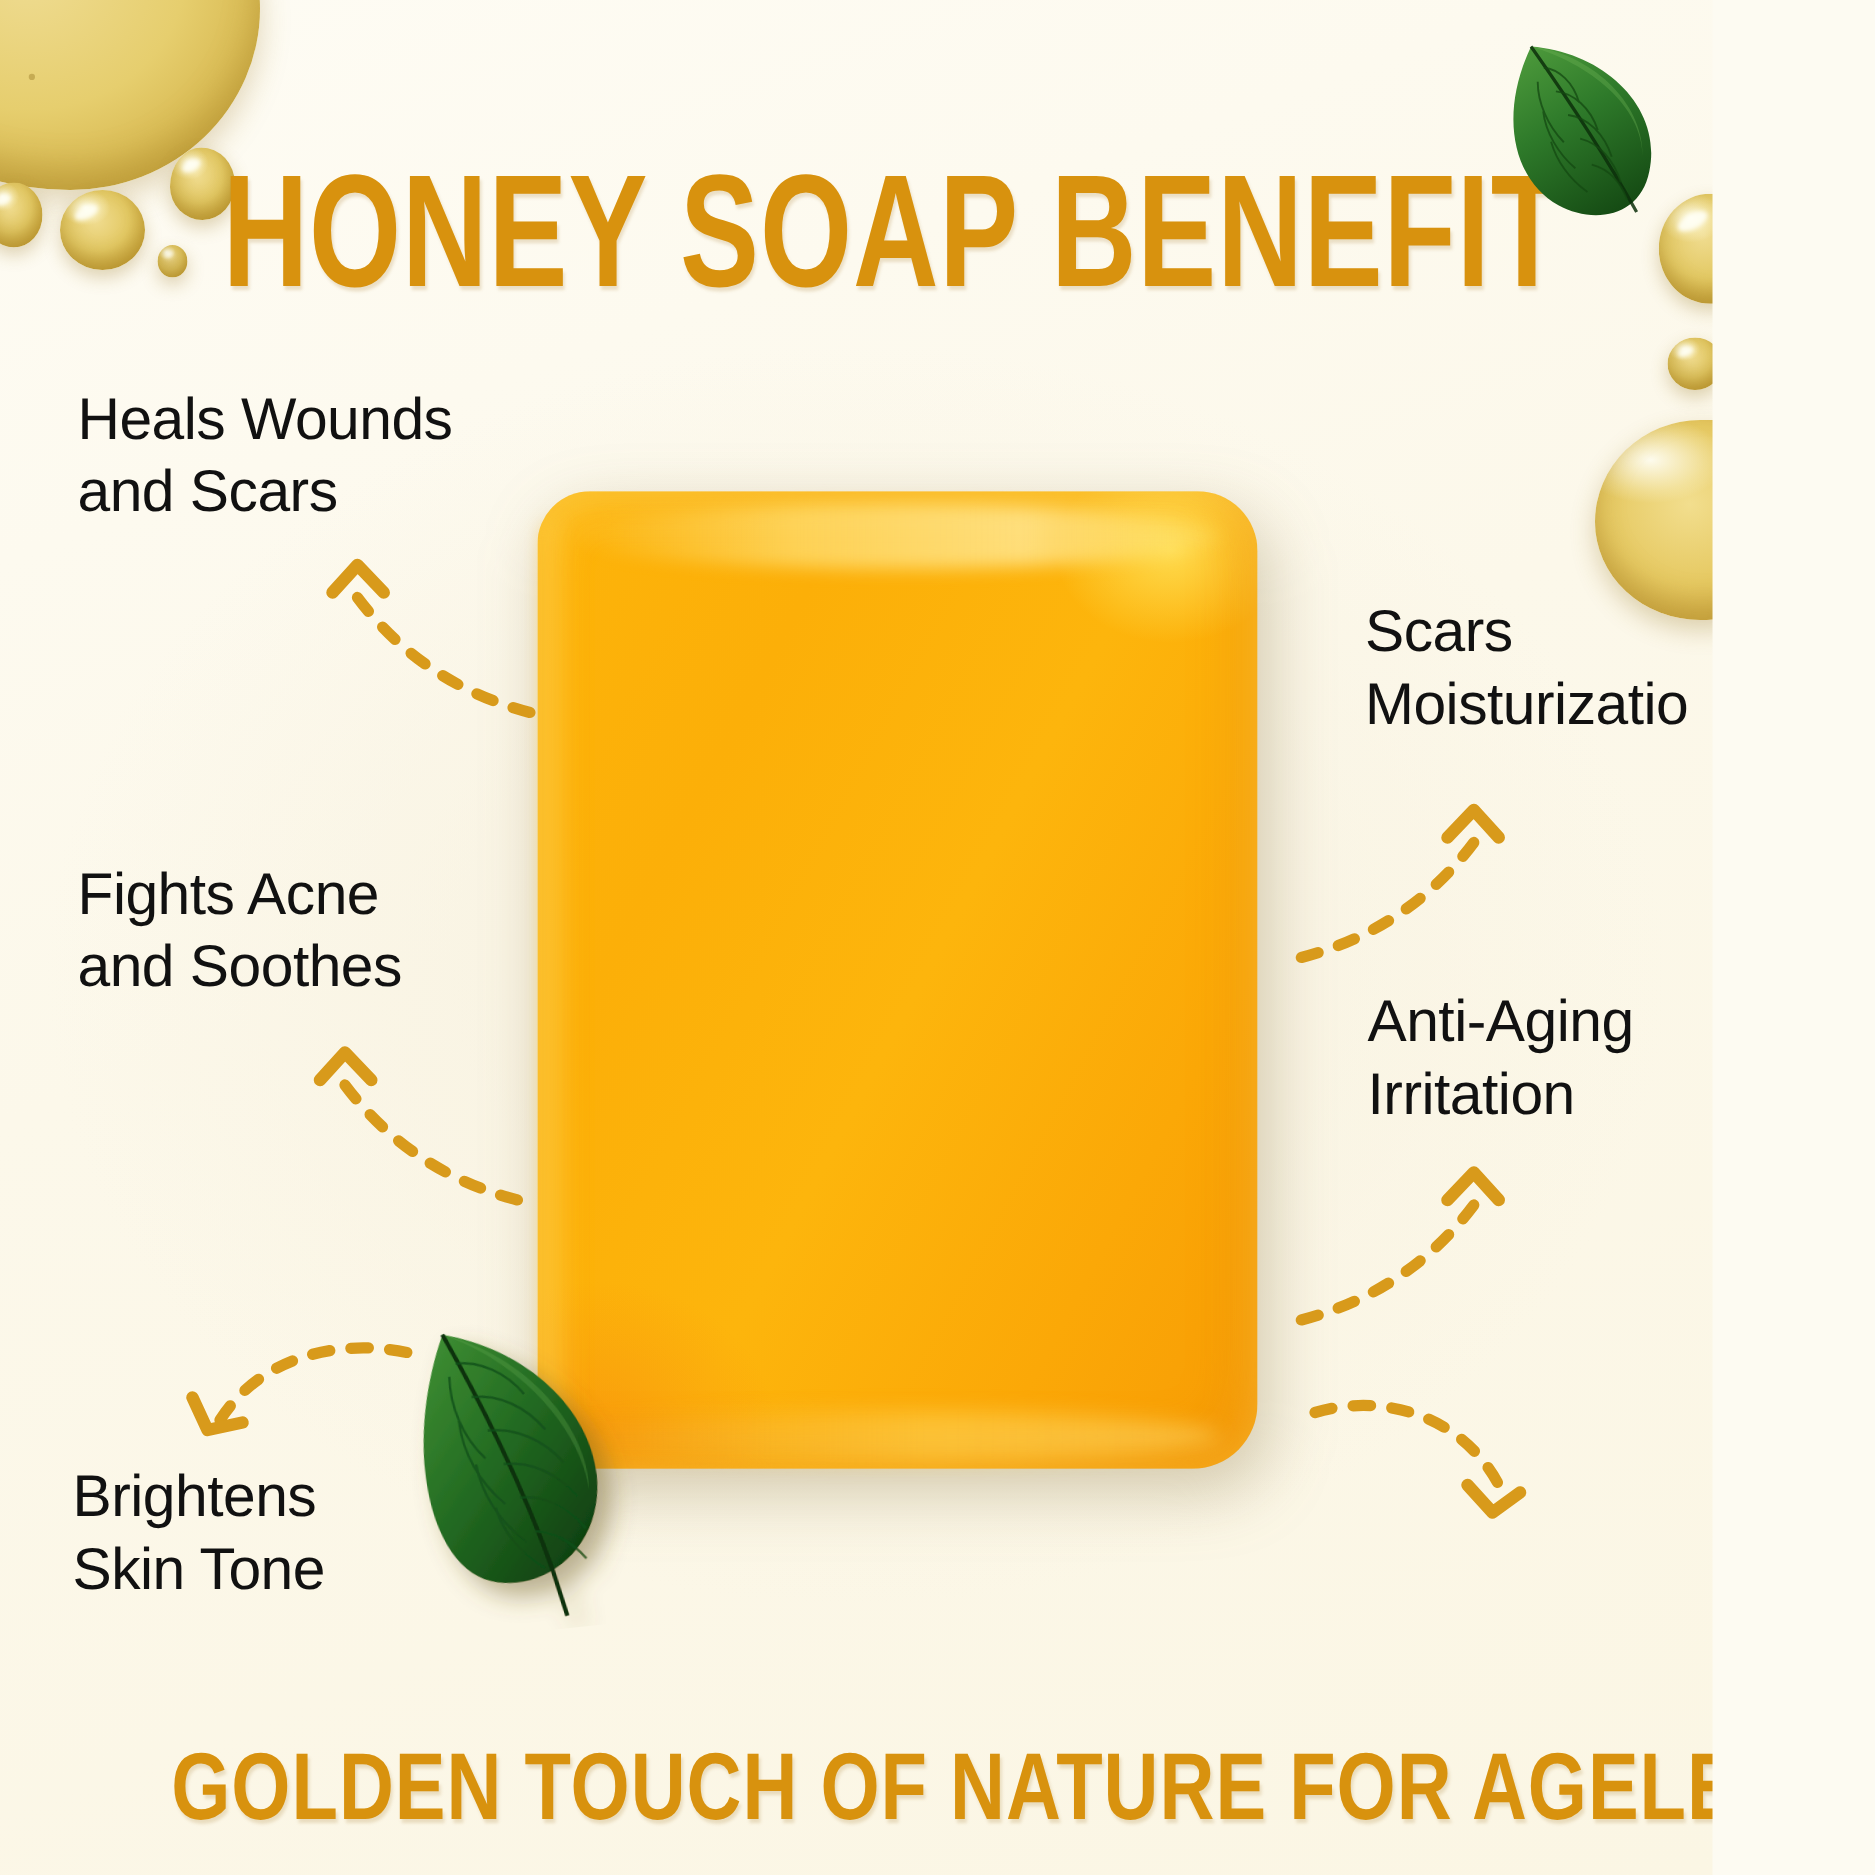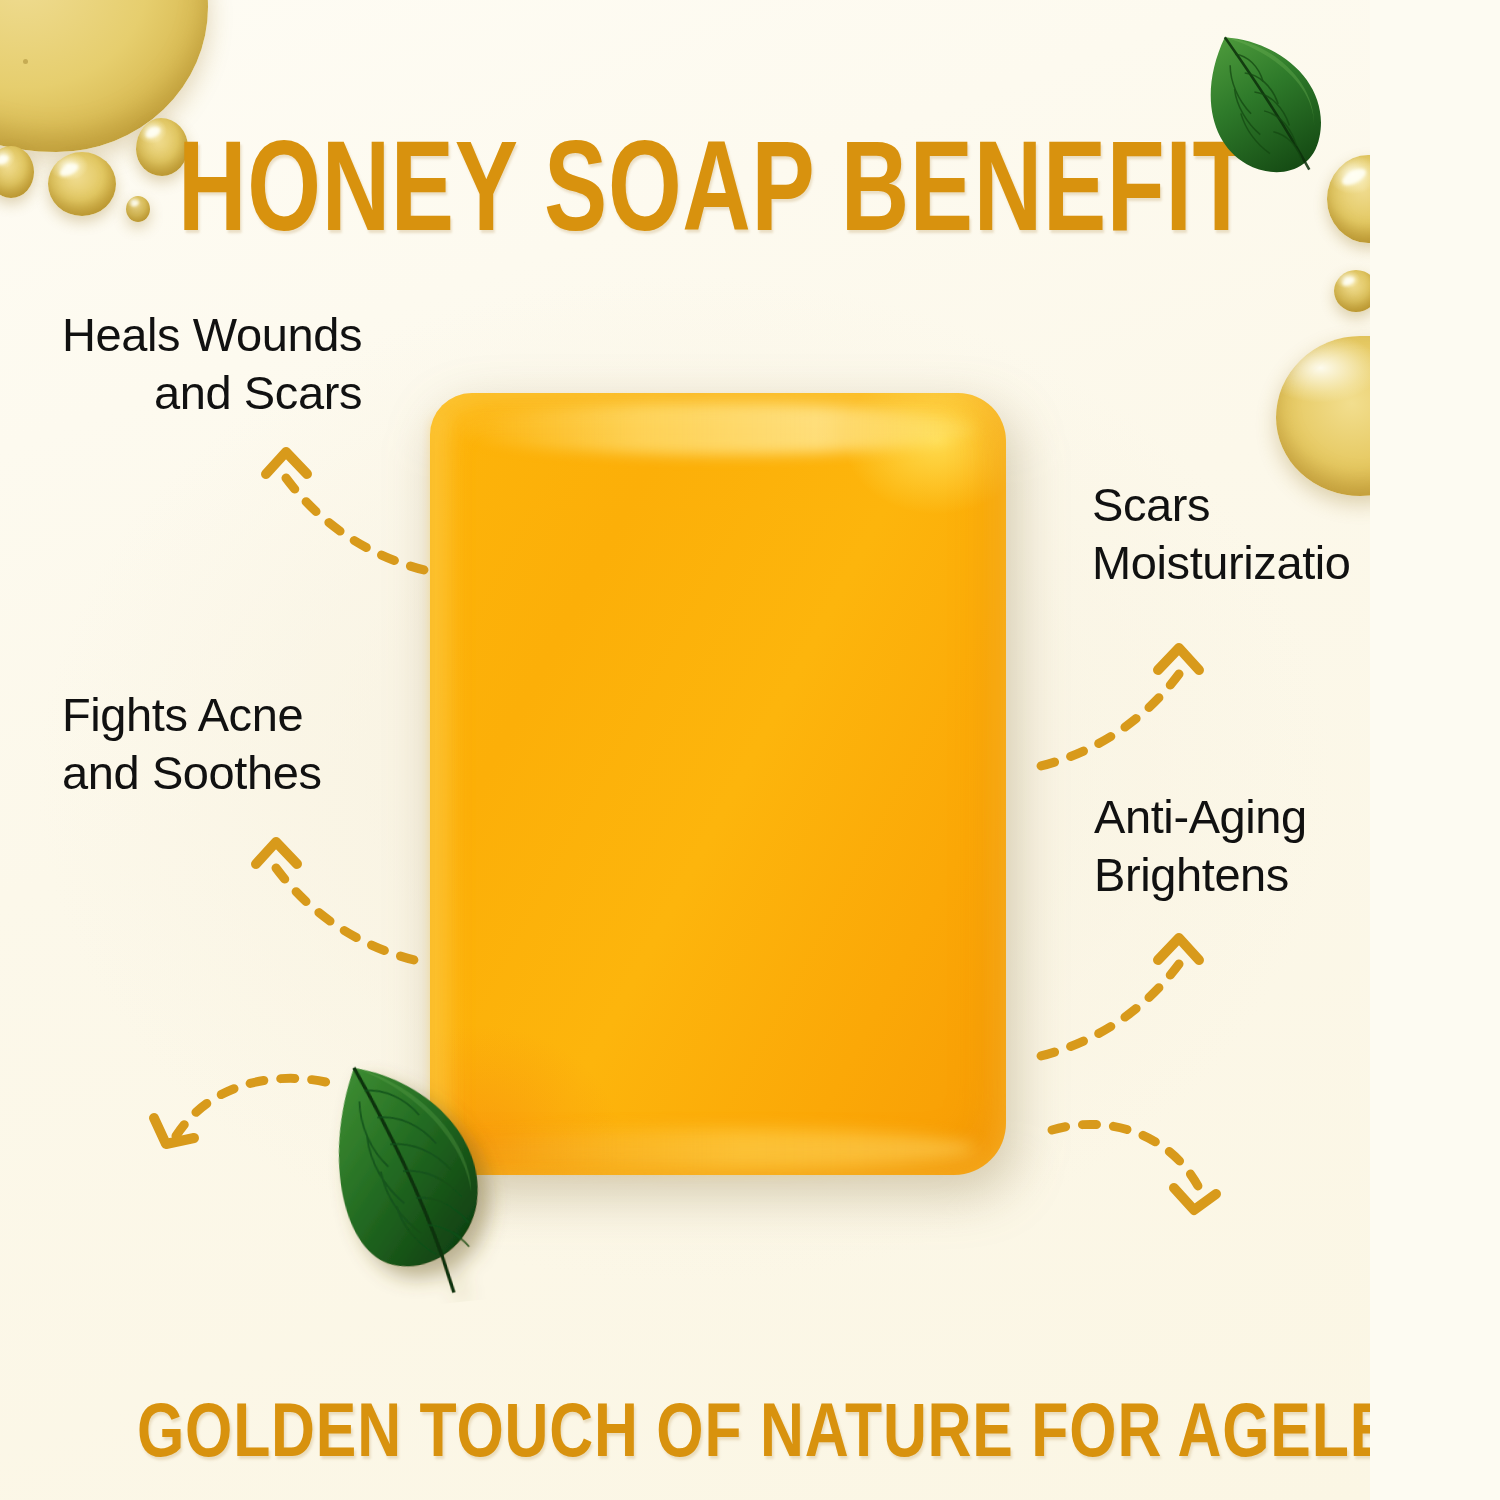--- a/index.html
+++ b/index.html
@@ -86,21 +86,21 @@
   
   .label{
     position:absolute;
     color:#111111;
     font-size:47px;
     line-height:1.24;
     font-weight:400;
     letter-spacing:-.4px;
     white-space:pre-line;
   }
-  #label-heals{left:62px;top:306px;text-align:right;}
+  #label-heals{left:62px;top:306px;}
   #label-acne{left:62px;top:686px;}
   #label-brightens{left:58px;top:1168px;}
   #label-moist{left:1092px;top:476px;}
   #label-aging{left:1094px;top:788px;}
   #label-soothes{left:1094px;top:1218px;}
 
   
   .arrow{position:absolute;}
   #arrow-1{left:258px;top:434px;}
   #arrow-2{left:248px;top:824px;}
@@ -331,21 +331,23 @@
         <path d="M6 22 C60 6 122 24 152 78" stroke-dasharray="14 17"></path>
         <path d="M128 80 L148 102 L170 86" stroke-width="10" stroke-linejoin="round"></path>
       </g>
     </svg>
   </div>
 
   <div class="label" id="label-heals">Heals Wounds
 and Scars</div>
   <div class="label" id="label-acne">Fights Acne
 and Soothes</div>
+  <div class="label" id="label-brightens">Brightens
+Skin Tone</div>
 
   <div class="label" id="label-moist">Scars
 Moisturizatio</div>
   <div class="label" id="label-aging">Anti-Aging
-Brightens</div>
+Irritation</div>
 
   <div class="title" id="tagline">GOLDEN TOUCH OF NATURE FOR AGELESS SKIN</div>
 
 </div>
 
 </body></html>

